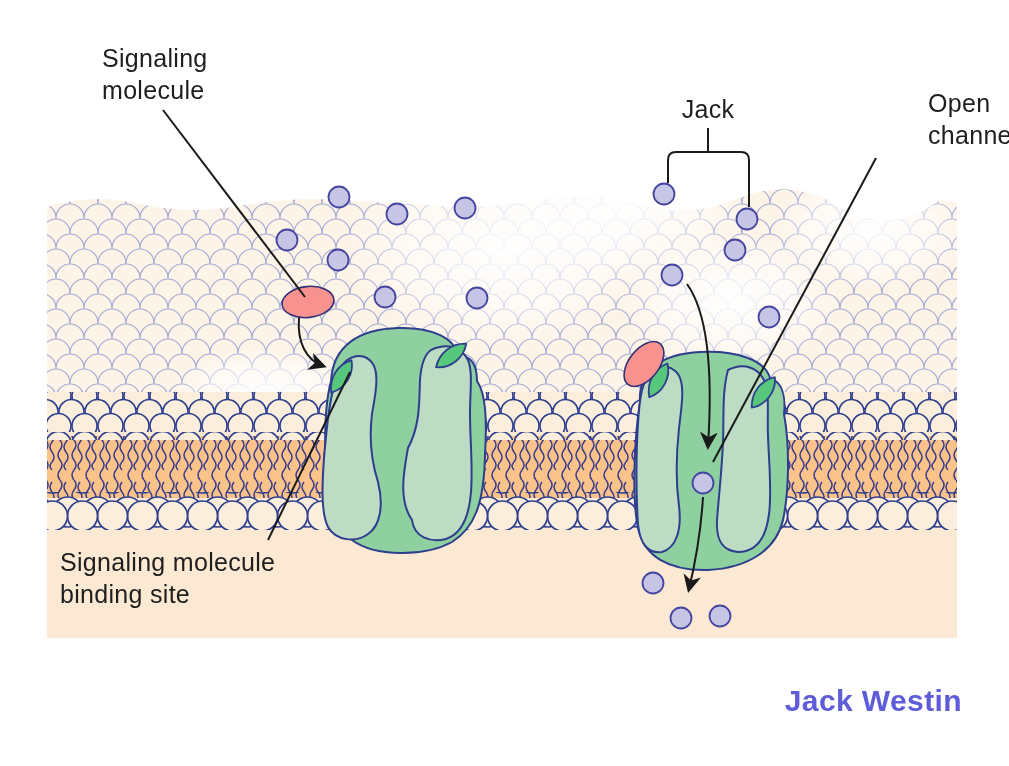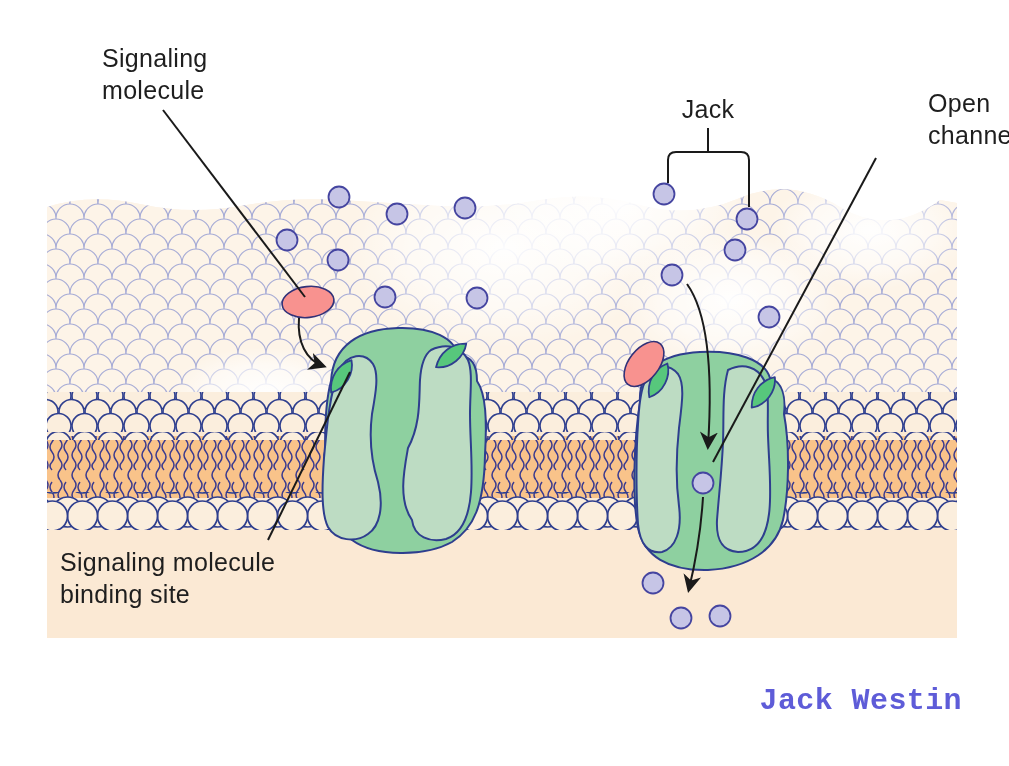--- a/index.html
+++ b/index.html
@@ -13,21 +13,21 @@
     position:absolute;color:var(--c-label_text,#1e1e1e);
     font-size:25px;line-height:1.28;letter-spacing:.3px;
     white-space:pre-line;font-weight:500;
   }
   .lbl-signaling{left:102px;top:42px;}
   .lbl-ions{left:658px;top:93px;width:100px;text-align:center;}
   .lbl-open{left:884px;top:87px;margin-left:44px;}
   .lbl-binding{left:60px;top:546px;}
   .brand{
     position:absolute;right:47px;top:684px;
-    color:var(--c-brand,#5e5cd8);font-size:30px;font-weight:bold;letter-spacing:.4px;font-family:Liberation Mono, monospace;
+    color:var(--c-brand,#5e5cd8);font-size:30px;font-weight:bold;letter-spacing:.4px;
   }
 </style>
 </head>
 <body>
 
 <div class="stage">
 
   <svg width="1009" height="766" viewBox="0 0 1009 766">
     <defs>
 

